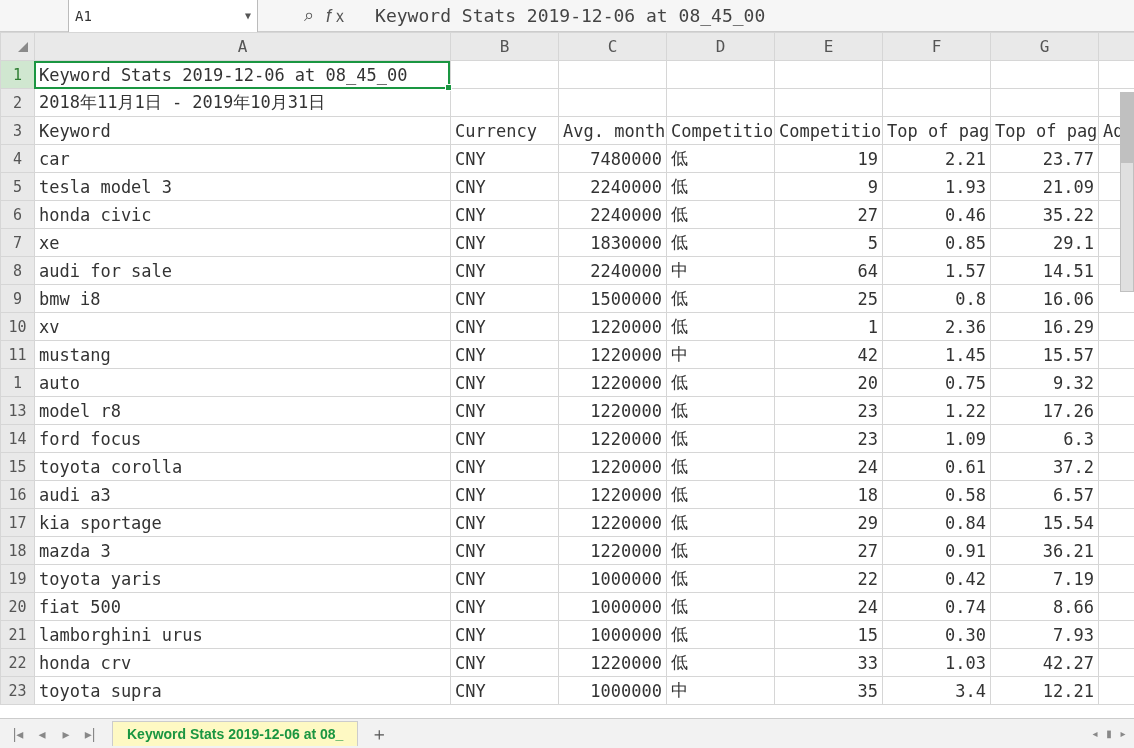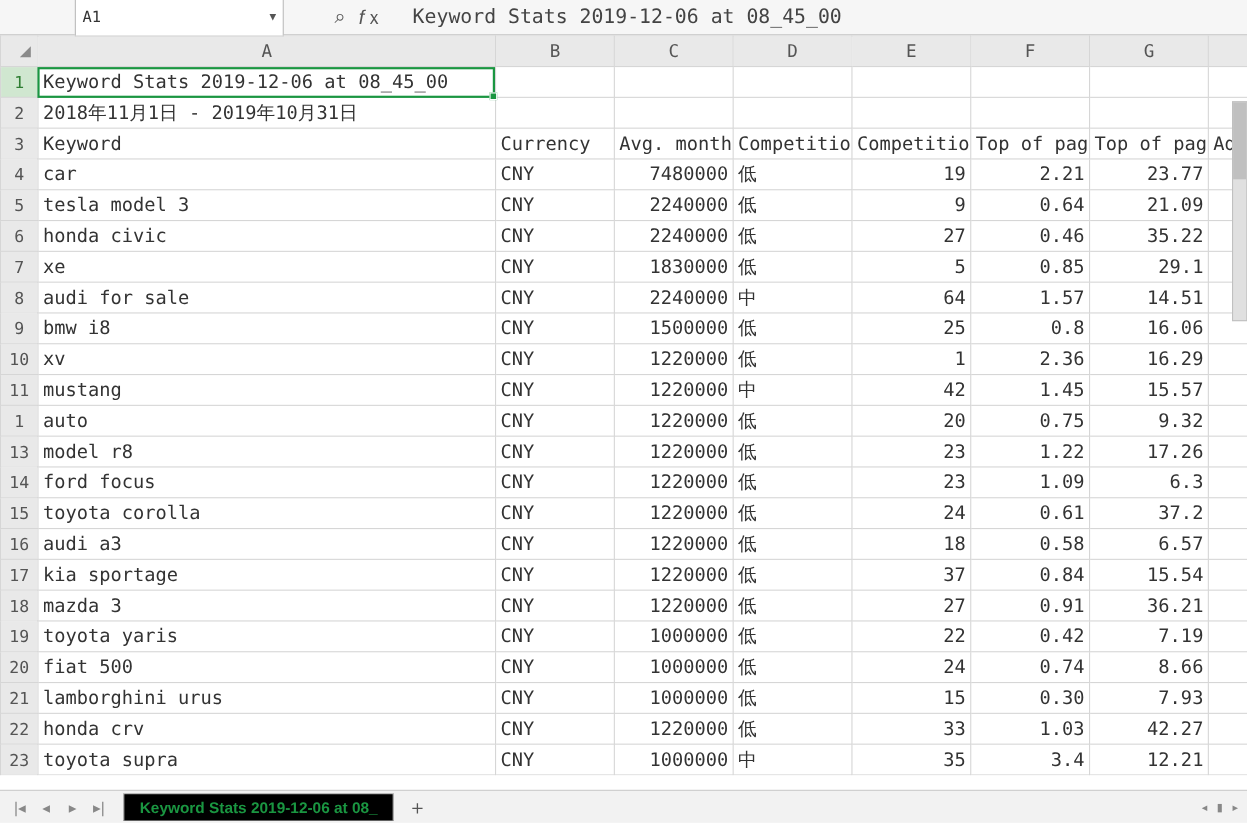--- a/index.html
+++ b/index.html
@@ -167,21 +167,21 @@
     }
     .tabs-nav span {
       width: 24px;
       text-align: center;
       color: #888;
       font-size: 14px;
     }
     .sheet-tab {
       margin-left: 10px;
       padding: 4px 14px;
-      background: #000000;
+      background: #fef9c3;
       border: 1px solid #ccc;
       border-bottom: none;
       color: #1a9641;
       font-weight: bold;
       font-size: 14px;
       font-family: "Microsoft YaHei", Arial, sans-serif;
     }
     .add-sheet {
       margin-left: 8px;
       width: 26px; height: 26px;
@@ -306,21 +306,21 @@
           <td class="cell num">23.77</td>
           <td class="cell"></td>
         </tr>
         <tr>
           <td class="rowhdr">5</td>
           <td class="cell">tesla model 3</td>
           <td class="cell">CNY</td>
           <td class="cell num">2240000</td>
           <td class="cell">低</td>
           <td class="cell num">9</td>
-          <td class="cell num">0.64</td>
+          <td class="cell num">1.93</td>
           <td class="cell num">21.09</td>
           <td class="cell"></td>
         </tr>
         <tr>
           <td class="rowhdr">6</td>
           <td class="cell">honda civic</td>
           <td class="cell">CNY</td>
           <td class="cell num">2240000</td>
           <td class="cell">低</td>
           <td class="cell num">27</td>
@@ -437,21 +437,21 @@
           <td class="cell num">0.58</td>
           <td class="cell num">6.57</td>
           <td class="cell"></td>
         </tr>
         <tr>
           <td class="rowhdr">17</td>
           <td class="cell">kia sportage</td>
           <td class="cell">CNY</td>
           <td class="cell num">1220000</td>
           <td class="cell">低</td>
-          <td class="cell num">37</td>
+          <td class="cell num">29</td>
           <td class="cell num">0.84</td>
           <td class="cell num">15.54</td>
           <td class="cell"></td>
         </tr>
         <tr>
           <td class="rowhdr">18</td>
           <td class="cell">mazda 3</td>
           <td class="cell">CNY</td>
           <td class="cell num">1220000</td>
           <td class="cell">低</td>

